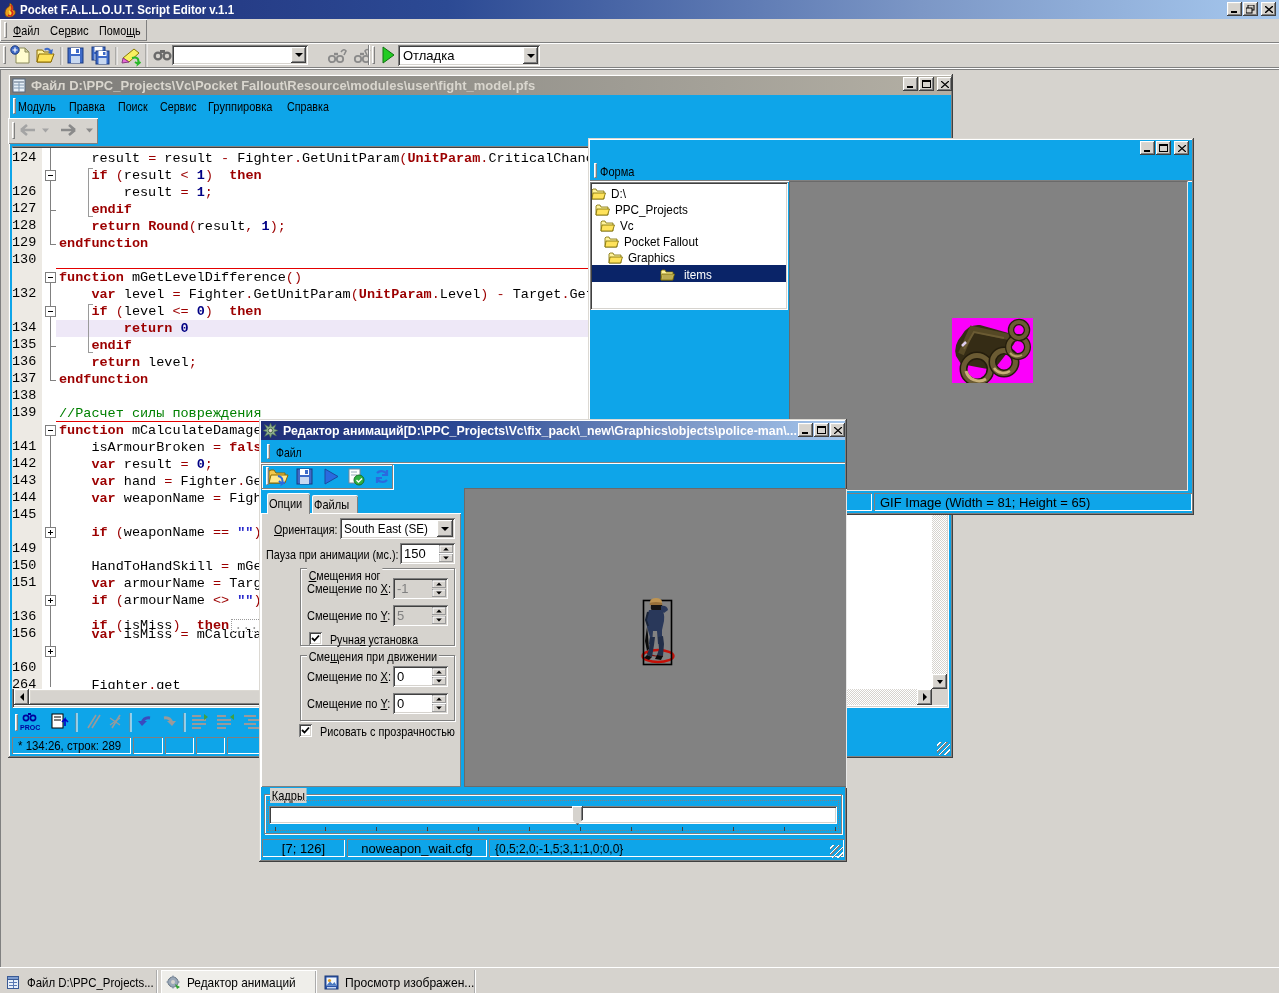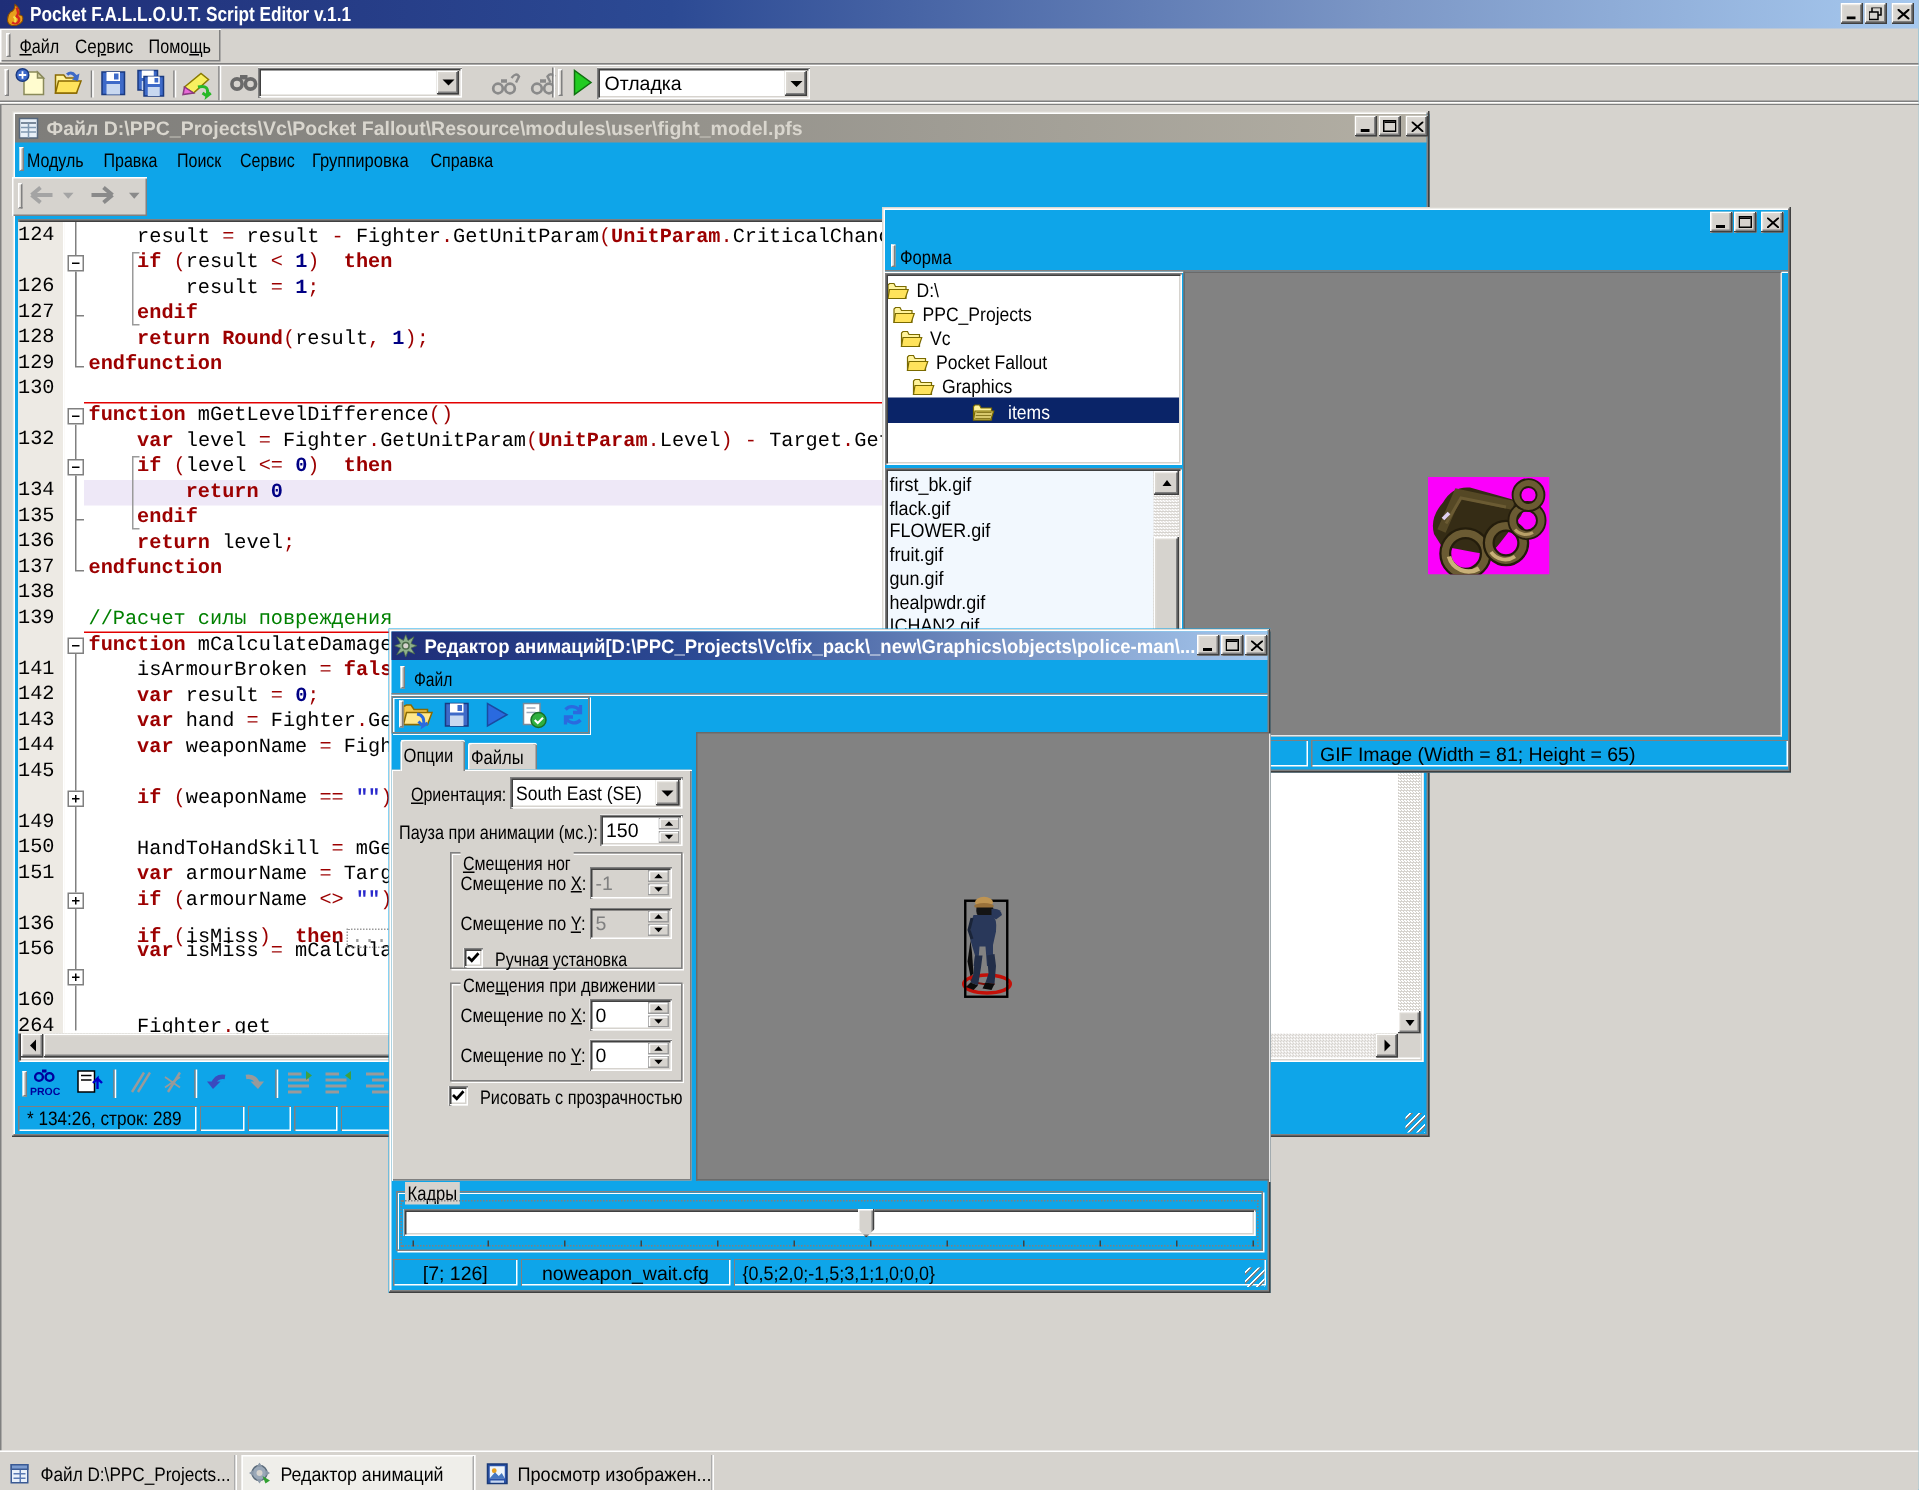--- a/index.html
+++ b/index.html
@@ -452,39 +452,31 @@
           <span class="sx" style="margin-left:4px;transform:scaleX(0.9);">Pocket Fallout</span>
         </div>
    <div class="trow" style="left:16px;top:65px;">
           <svg class="fico" width="16" height="13" viewBox="0 0 16 13">
             <path d="M1 3 L1 12 L13 12 L13 4 L6 4 L5 2 L2 2 Z" fill="#FFF39C" stroke="#7a6a00" stroke-width="0.8"></path>
             <path d="M2 6 L14.5 6 L12.5 12 L1 12 Z" fill="#FFE35C" stroke="#7a6a00" stroke-width="0.8"></path>
           </svg>
           <span class="sx" style="margin-left:4px;transform:scaleX(0.9);">Graphics</span>
         </div>
    <div class="abs" style="left:-2px;top:81px;width:196px;height:17px;background:#0A2468;"></div>
-   <div class="trow" style="left:9px;top:82px;color:#fff;padding-left:47px;">
+   <div class="trow" style="left:21px;top:82px;color:#fff;padding-left:47px;">
           <svg class="fico" width="16" height="13" viewBox="0 0 16 13">
             <path d="M1 3 L1 12 L13 12 L13 4 L6 4 L5 2 L2 2 Z" fill="#FFF39C" stroke="#7a6a00" stroke-width="0.8"></path>
             <path d="M2 6 L14.5 6 L12.5 12 L1 12 Z" fill="#D8C86C" stroke="#7a6a00" stroke-width="0.8"></path>
             <path d="M3 7 L13 7 M2.5 9 L12.7 9 M2.2 11 L12.2 11" stroke="#8a7a20" stroke-width="0.7"></path>
           </svg>
           <span class="sx" style="margin-left:8px;transform:scaleX(0.9);">items</span>
         </div>
   </div>
  </div>
 
- <div class="abs sunk" style="left:2px;top:174px;width:198px;height:178px;background:#F2F8FE;">
-  <div id="flist" class="abs sx" style="left:3px;top:3px;width:196px;height:172px;overflow:hidden;font-size:13px;line-height:15.7px;transform:scaleX(0.92);transform-origin:0 0;">first_bk.gif<br>flack.gif<br>FLOWER.gif<br>fruit.gif<br>gun.gif<br>healpwdr.gif<br>ICHAN2.gif</div>
-  <div class="abs track" style="left:179px;top:2px;width:17px;height:174px;"></div>
-  <div class="abs btn" style="left:179px;top:2px;width:17px;height:16px;display:flex;align-items:center;justify-content:center;">
-        <div class="tri-u"></div>
-      </div>
-  <div class="abs btn" style="left:179px;top:46px;width:17px;height:80px;"></div>
- </div>
 
  <div class="abs" style="left:201px;top:43px;width:399px;height:310px;background:#828282;border:1px solid #6a6a6a;border-right-color:#e8e8e8;border-bottom-color:#e8e8e8;">
   <div class="abs" style="left:162px;top:136px;width:81px;height:65px;">
    <svg width="81" height="65" viewBox="0 0 81 65">
     <rect width="81" height="65" fill="#FB00FB"></rect>
     <path d="M4 38 Q1 27 10 17 Q16 6 28 7 L60 16 Q66 19 62 26 L48 44 Q42 53 30 50 L9 46 Z" fill="#352C15"></path>
     <path d="M9 36 L20 11 L57 19" fill="none" stroke="#554825" stroke-width="6"></path>
     <path d="M12 31 L22 14 L52 20" fill="none" stroke="#6B5B33" stroke-width="2"></path>
     <circle cx="25" cy="51" r="13.5" fill="none" stroke="#241D0C" stroke-width="8"></circle>
     <circle cx="25" cy="51" r="13.5" fill="none" stroke="#6B5B33" stroke-width="5"></circle>

